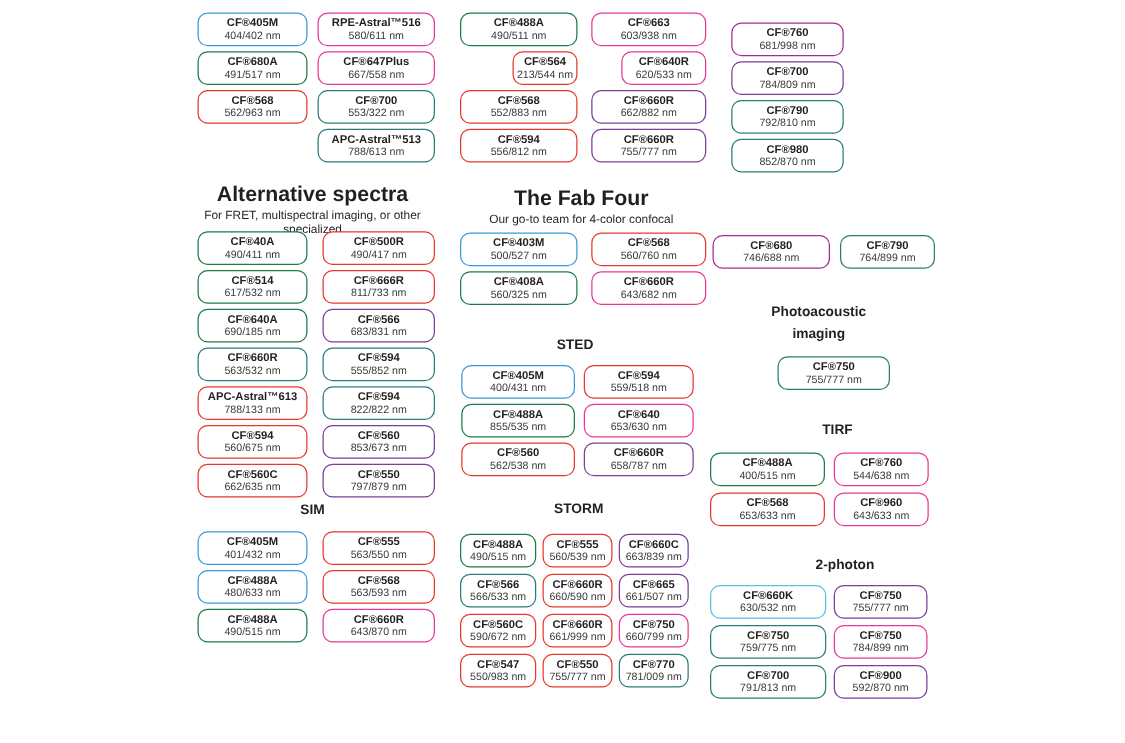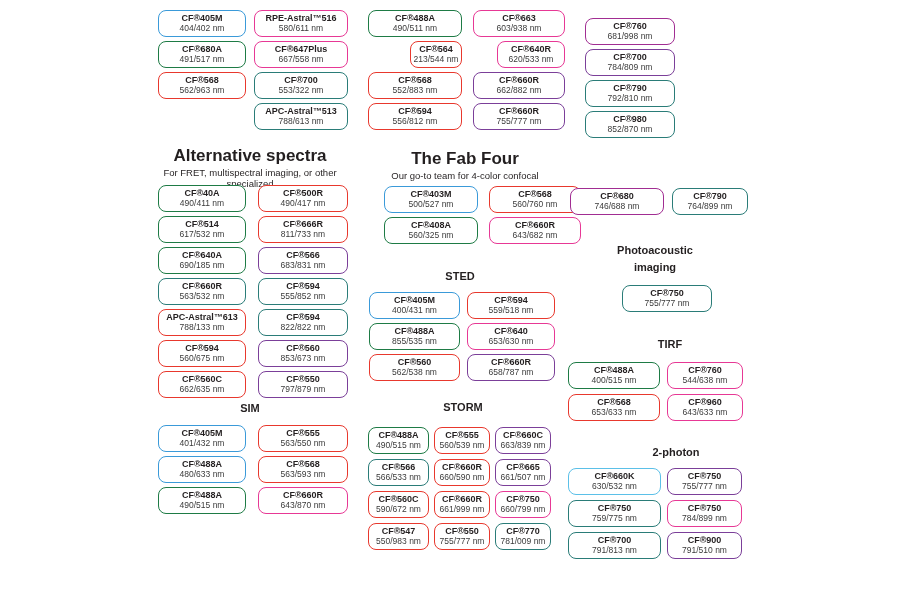--- a/index.html
+++ b/index.html
@@ -25,21 +25,21 @@
   #top-col-a { left:158px; top:10px;  width:88px; }
   #top-col-b { left:254px; top:10px;  width:94px; }
   #top-col-c { left:368px; top:10px;  width:94px; }
   #top-col-d { left:473px; top:10px;  width:92px; }
   #top-col-e { left:585px; top:18px;  width:90px; }
 
   #alt-head  { left:150px; top:146px; width:200px; }
   #alt-grid  { left:158px; top:185px; grid-template-columns:88px 90px; column-gap:12px; row-gap:4px; }
 
   #fab-head  { left:362px; top:149px; width:206px; }
-  #fab-grid  { left:384px; top:186px; grid-template-columns:94px 92px; column-gap:11px; row-gap:4px; }
+  #fab-grid  { left:368px; top:186px; grid-template-columns:94px 92px; column-gap:11px; row-gap:4px; }
 
   #misc-grid { left:570px; top:188px; grid-template-columns:94px 76px; column-gap:8px; }
 
   #pa-head   { left:595px; top:242px; width:120px; }
   #pa-grid   { left:622px; top:285px; grid-template-columns:90px; }
 
   #sted-head { left:395px; top:268px; width:130px; }
   #sted-grid { left:369px; top:292px; grid-template-columns:91px 88px; column-gap:7px; row-gap:4px; }
 
   #tirf-head { left:610px; top:336px; width:120px; }
@@ -408,17 +408,17 @@
       <div class="dye-box" style="border-color: rgb(231, 56, 149);">
         <div class="dye-name">CF®750</div>
         <div class="dye-values">784/899 nm</div>
       </div>
       <div class="dye-box" style="border-color: rgb(42, 124, 120);">
         <div class="dye-name">CF®700</div>
         <div class="dye-values">791/813 nm</div>
       </div>
       <div class="dye-box" style="border-color: rgb(123, 63, 153);">
         <div class="dye-name">CF®900</div>
-        <div class="dye-values">791/510 nm</div>
+        <div class="dye-values">592/870 nm</div>
       </div>
     </div>
 
 </div>
 
 </body></html>

